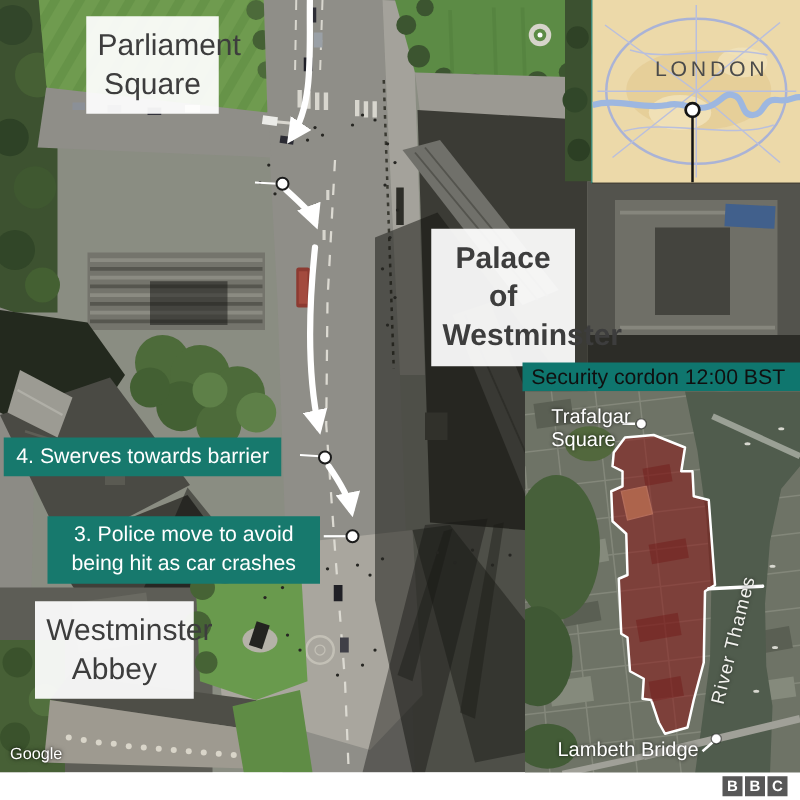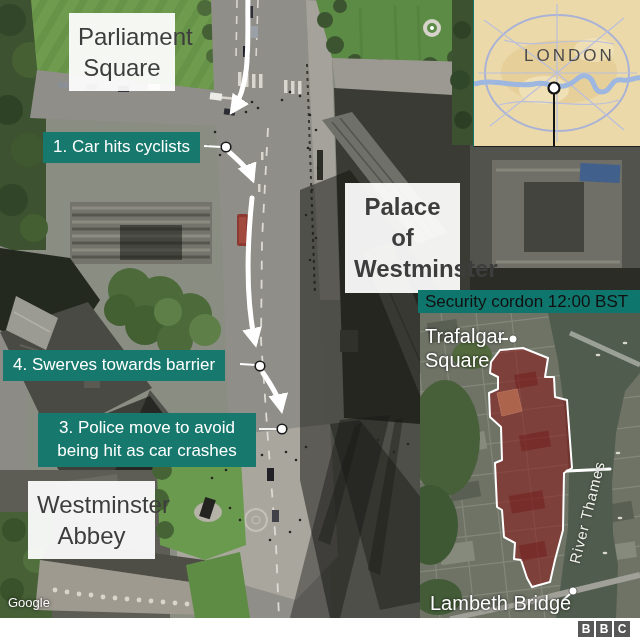--- a/index.html
+++ b/index.html
@@ -17,22 +17,22 @@
   
   .inset-london{position:absolute;left:473px;top:0;width:167px;height:146px;z-index:8;
                 border-left:1px solid #0f766e;border-bottom:1px solid #1f1f1f;background:#ecd9a9;}
   .inset-london .city-label{position:absolute;left:50px;top:46px;font-size:17px;color:#4b4b4b;
                 letter-spacing:3px;z-index:2;}
   .cordon-header{position:absolute;left:418px;top:290px;width:222px;height:23px;background:#0f766e;
                  color:#101010;font-size:17px;line-height:23px;padding-left:7px;box-sizing:border-box;
                  white-space:nowrap;z-index:8;}
   .inset-cordon{position:absolute;left:420px;top:313px;width:220px;height:306px;z-index:8;
                 background:#6e7366;overflow:hidden;}
-  .cordon-label{position:absolute;color:#ffffff;font-size:20px;line-height:1.2;
-                text-shadow:0 0 3px rgba(0,0,0,0.85);z-index:4;white-space:nowrap;}
+  .cordon-label{position:absolute;color:#ffffff;font-size:16px;line-height:1.2;
+                text-shadow:0 0 3px rgba(0,0,0,0.85);z-index:4;white-space:nowrap;margin-left:16px;}
   .river-label{position:absolute;left:146px;top:248px;color:#f2f2ee;font-size:15px;
                transform:rotate(-76deg);transform-origin:left top;letter-spacing:1px;
                text-shadow:0 0 3px rgba(0,0,0,0.6);z-index:4;white-space:nowrap;}
 
   
   .bottom-strip{position:absolute;left:0;top:618px;width:640px;height:22px;background:#ffffff;z-index:9;}
   .watermark{position:absolute;left:8px;top:595px;color:#ffffff;font-size:13px;z-index:7;
              text-shadow:0 0 2px rgba(0,0,0,0.7),0 0 4px rgba(0,0,0,0.5);}
   .bbc-logo{position:absolute;left:578px;top:621px;display:flex;gap:2px;z-index:10;}
   .bbc-logo .blk{width:16px;height:16px;background:#575757;color:#ffffff;font-weight:bold;
@@ -305,23 +305,20 @@
       <circle cx="260" cy="366" r="4.8"></circle>
       <circle cx="282" cy="429" r="4.8"></circle>
     </g>
   </svg>
 
   <div class="place-box" style="left:69px;top:13px;width:88px;">
     <span>Parliament</span><br>
     <span>Square</span>
   </div>
 
-  <div class="event-box" style="left:43px;top:132px;">
-    <span>1. Car hits cyclists</span>
-  </div>
 
   <div class="place-box" style="left:345px;top:183px;width:97px;font-weight:bold;">
     <span>Palace of</span><br>
     <span>Westminster</span>
   </div>
 
   <div class="event-box" style="left:3px;top:350px;">
     <span>4. Swerves towards barrier</span>
   </div>
 

